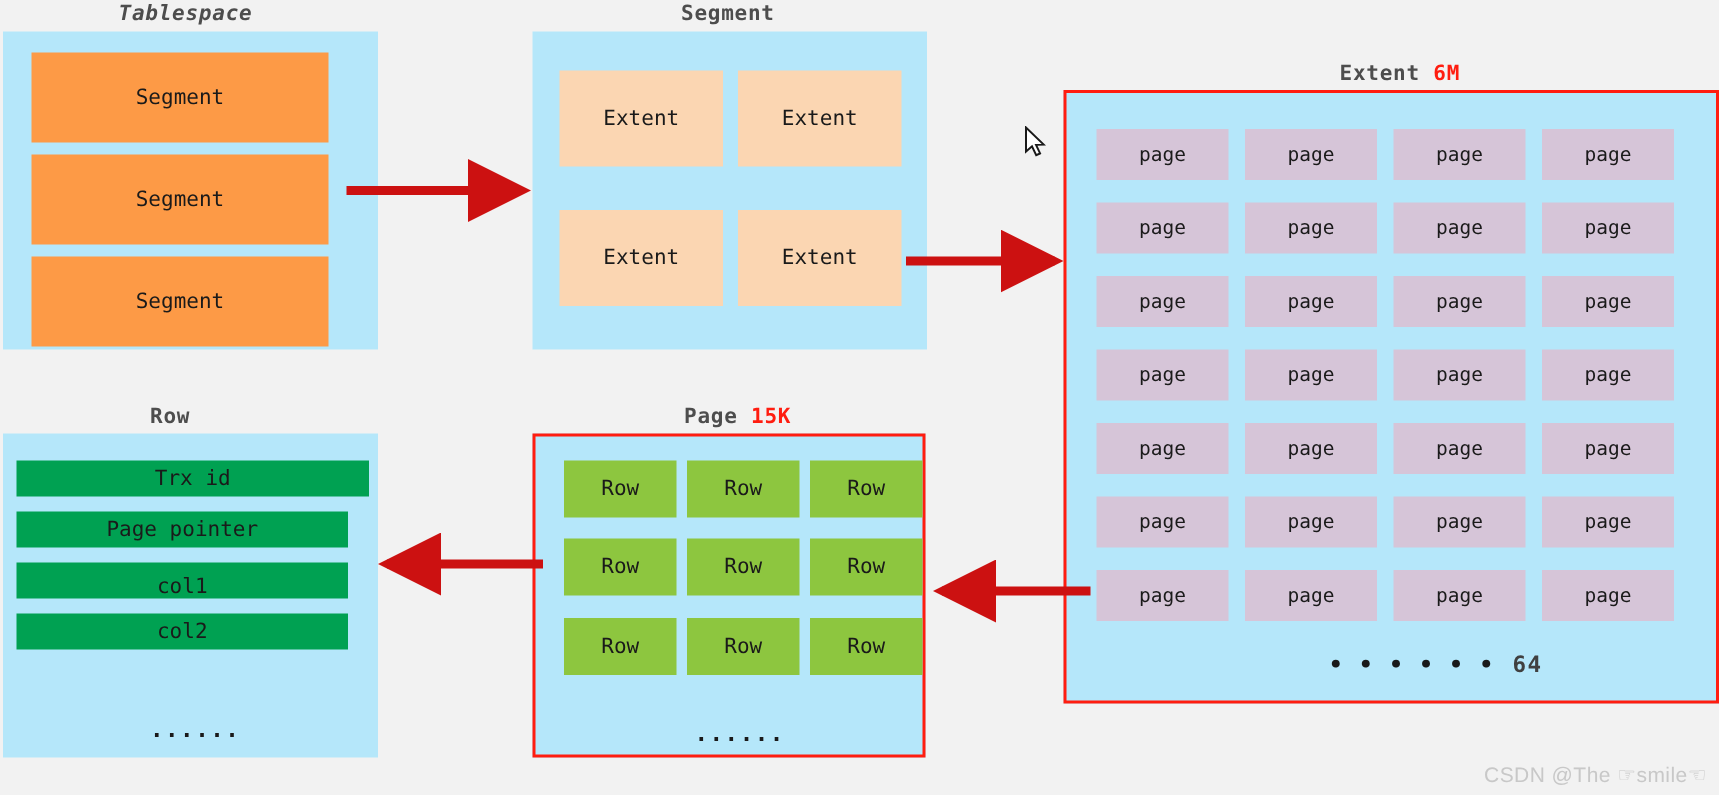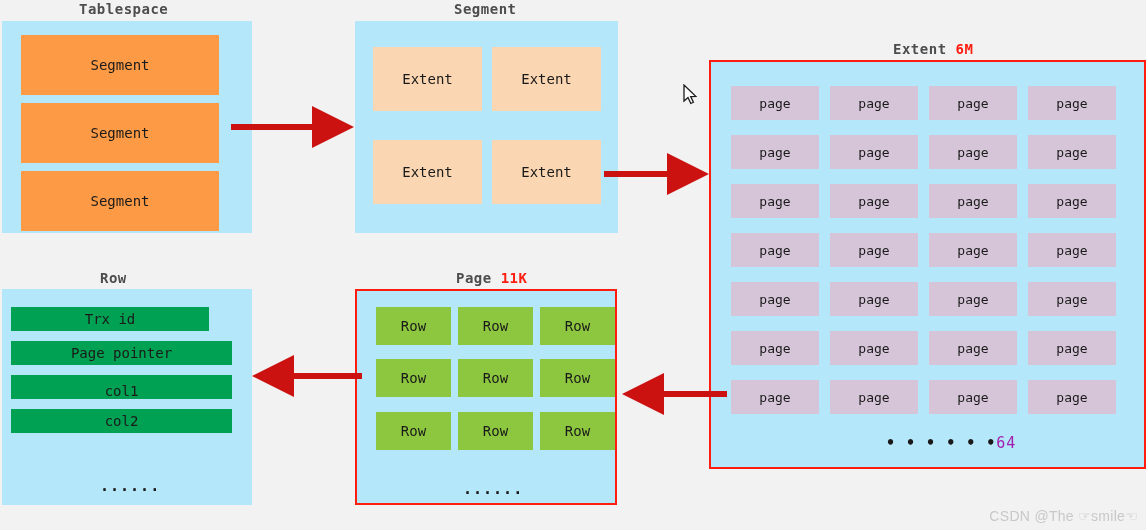--- a/index.html
+++ b/index.html
@@ -71,24 +71,24 @@
     font-family: "DejaVu Sans Mono", "Liberation Mono", monospace;
     font-size: 15px;
     font-weight: bold;
     color: #1A1A1A;
     letter-spacing: 1px;
     white-space: nowrap;
     display: flex;
     align-items: center;
   }
   .dots .count {
-    color: #a21caf;
-    margin-left: 0;
+    color: #404040;
+    margin-left: 12px;
     font-size: 15px;
-    font-weight: normal;
+    font-weight: bold;
   }
 
   
   .arrow-svg {
     position: absolute;
     overflow: visible;
   }
 
   
   .watermark {
@@ -106,21 +106,21 @@
   .cursor {
     position: absolute;
     pointer-events: none;
   }
 </style>
 </head>
 <body>
 
 <div class="canvas">
 
-  <div class="panel-title" style="left:79px; top:1px;">
+  <div class="panel-title" style="left:79px; top:1px;font-style:italic;">
     <span>Tablespace</span>
   </div>
   <div class="blue-box" style="left:2px; top:21px; width:250px; height:212px;">
     <div class="cell segment" style="left:19px; top:14px; width:198px; height:60px;">
       <span>Segment</span>
     </div>
     <div class="cell segment" style="left:19px; top:82px; width:198px; height:60px;">
       <span>Segment</span>
     </div>
     <div class="cell segment" style="left:19px; top:150px; width:198px; height:60px;">
@@ -244,21 +244,21 @@
       </div>
 
     <div class="dots" style="left:175px; top:372px;">
       <span>• • • • • •</span>
       <span class="count">64</span>
     </div>
   </div>
 
   <div class="panel-title" style="left:456px; top:270px;">
     <span>Page</span>
-    <span class="accent">11K</span>
+    <span class="accent">15K</span>
   </div>
   <div class="blue-box redborder" style="left:355px; top:289px; width:262px; height:216px;">
 
     <div class="cell rowlight" style="left:19px; top:16px; width:75px; height:38px;">
         <span>Row</span>
       </div>
     <div class="cell rowlight" style="left:101px; top:16px; width:75px; height:38px;">
         <span>Row</span>
       </div>
     <div class="cell rowlight" style="left:183px; top:16px; width:75px; height:38px;">
@@ -288,21 +288,21 @@
     <div class="dots" style="left:106px; top:189px;">
       <span>......</span>
     </div>
   </div>
 
   <div class="panel-title" style="left:100px; top:270px;">
     <span>Row</span>
   </div>
   <div class="blue-box" style="left:2px; top:289px; width:250px; height:216px;">
 
-    <div class="cell rowdark" style="left:9px; top:18px; width:198px; height:24px;">
+    <div class="cell rowdark" style="left:9px; top:18px; width:235px; height:24px;">
         <span>Trx id</span>
       </div>
     <div class="cell rowdark" style="left:9px; top:52px; width:221px; height:24px;">
         <span>Page pointer</span>
       </div>
     <div class="cell rowdark" style="left:9px; top:86px; width:221px; height:24px;align-items:flex-end;">
         <span>col1</span>
       </div>
     <div class="cell rowdark" style="left:9px; top:120px; width:221px; height:24px;">
         <span>col2</span>

